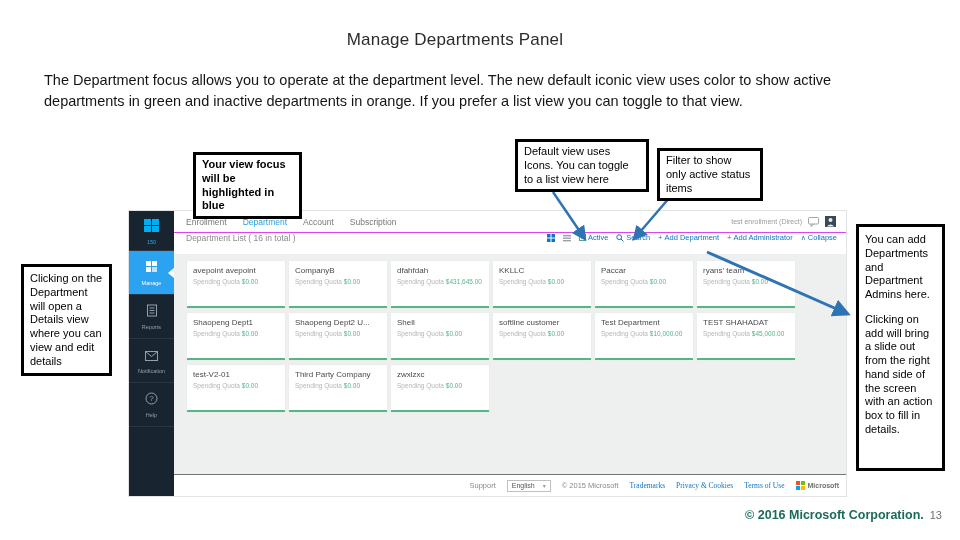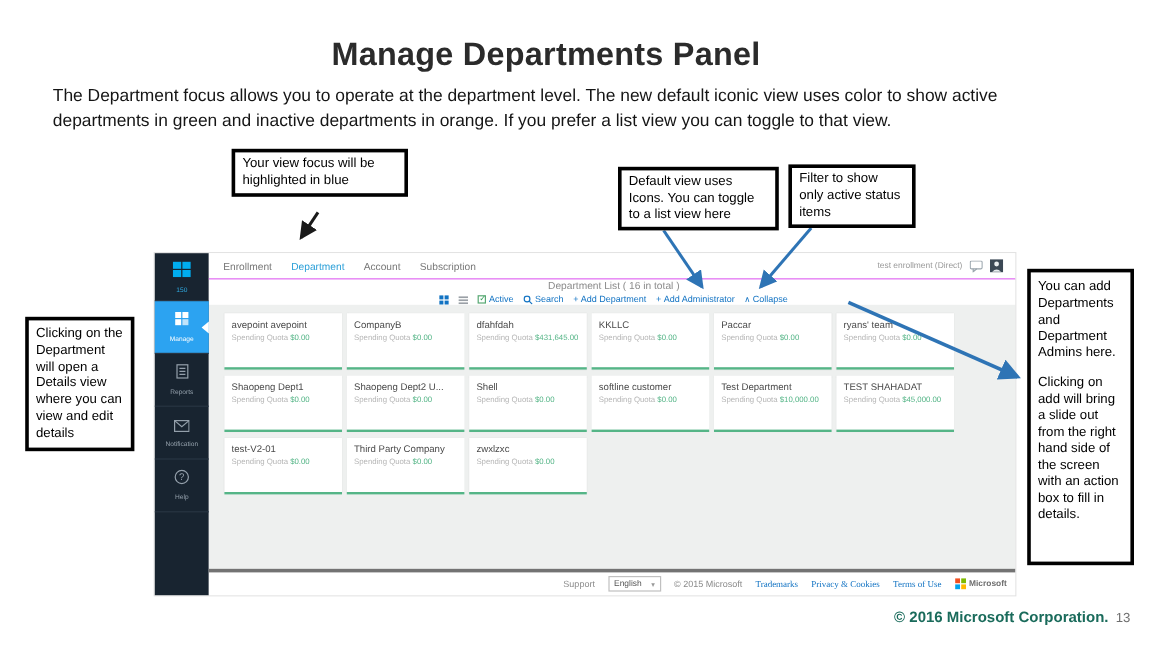--- a/index.html
+++ b/index.html
@@ -1,29 +1,29 @@
 <!DOCTYPE html>
 <html><head>
 <meta charset="utf-8">
 <style>
   * { box-sizing: border-box; margin: 0; padding: 0; }
   html,body { width:960px; height:540px; background:#fff; overflow:hidden;
     font-family:"Liberation Sans", sans-serif; }
   .slide { position:relative; width:960px; height:540px; background:#fff; }
 
   .title { position:absolute; top:30px; left:0; width:910px; text-align:center;
-    font-size:27px; font-weight:700; color:#2b2b2b; letter-spacing:.2px; }
+    font-size:17px; font-weight:400; color:#2b2b2b; letter-spacing:.2px; }
   .intro { position:absolute; top:70px; left:44px; width:800px; font-size:14.5px;
     line-height:1.42; color:#151515; }
 
   .callout { position:absolute; background:#fff; border:3px solid #000;
     font-size:11px; line-height:1.25; color:#000; padding:3px 6px; z-index:5; }
-  .co-viewfocus { left:193px; top:124px; width:147px; }
+  .co-viewfocus { left:193px; top:152px; width:109px;font-weight:bold; }
   .co-defaultview { left:515px; top:139px; width:134px; }
-  .co-filter { left:657px; top:137px; width:106px; }
+  .co-filter { left:657px; top:148px; width:106px; }
   .co-details { left:21px; top:264px; width:91px; padding:5px 6px; }
   .co-add { left:856px; top:224px; width:89px; height:247px; padding:6px 6px; }
   .co-add p + p { margin-top:11px; }
 
   .overlay { position:absolute; left:0; top:0; width:960px; height:540px;
     z-index:4; pointer-events:none; }
 
   
   .shot { position:absolute; left:128px; top:210px; width:719px; height:287px;
     display:flex; border:1px solid #e3e3e3; background:#fff; z-index:1; }
@@ -41,38 +41,38 @@
     border-right:6px solid #fff; }
 
   .main { flex:1; display:flex; flex-direction:column; min-width:0; }
   .topbar { height:22px; background:#fff; border-bottom:1px solid #d946ef;
     display:flex; align-items:center; padding:0 10px 0 12px; gap:16px; }
   .nav-item { font-size:8.5px; color:#777; }
   .nav-item.active { color:#2a9fd8; }
   .top-right { margin-left:auto; display:flex; align-items:center; gap:6px; }
   .account { font-size:7px; color:#9a9a9a; }
 
-  .headrow { height:21px; background:#fff; display:flex; align-items:center;
-    justify-content:space-between; padding:0 9px 0 12px;flex-direction:column; }
+  .headrow { height:21px; background:#fff; display:flex; align-items:flex-start;
+    justify-content:space-between; padding:0 9px 0 12px; }
   .list-title { font-size:8.5px; color:#8a8a8a; }
   .toolbar { display:flex; align-items:center; gap:8px; }
   .tool { display:flex; align-items:center; gap:2px; font-size:7.5px; color:#1273c3; }
   .checkbox { width:7px; height:7px; border:1px solid #57a873; background:#fff;
     font-size:7px; line-height:5px; color:#3da05f; text-align:center; }
   .chev { font-size:7px; color:#1273c3; }
 
   .cards { flex:1; background:#eef0ef; padding:7px 0 0 13px;
     display:flex; flex-wrap:wrap; align-content:flex-start; }
   .card { width:98px; height:47px; background:#fff; margin:0 4px 5px 0;
     border-bottom:2px solid #55b587; padding:5px 6px; box-shadow:0 0 1px rgba(0,0,0,.08); }
   .card .dname { font-size:8px; color:#4a4a4a; white-space:nowrap; overflow:hidden; }
   .card .quota { font-size:6.5px; color:#b5b5b5; margin-top:3px; white-space:nowrap; }
   .card .quota .amt { color:#55b587; }
 
-  .shotfooter { height:22px; background:#fff; border-top:3px solid #737373;
+  .shotfooter { height:22px; background:#fff; border-top:1px solid #737373;
     display:flex; align-items:center; justify-content:flex-end; gap:11px;
     padding-right:7px; font-size:7.5px; color:#8a8a8a; }
   .lang { border:1px solid #c0c0c0; padding:1.5px 4px; font-size:7px; color:#555;
     display:flex; align-items:center; gap:8px; background:#fff; }
   .lang .caret { color:#999; font-size:6px; }
   .flink { color:#1273c3; }
   .msbrand { display:flex; align-items:center; gap:3px; }
   .mslogo { display:grid; grid-template-columns:4px 4px; grid-template-rows:4px 4px; gap:1px; }
   .mslogo span:nth-child(1){ background:#f25022; } .mslogo span:nth-child(2){ background:#7fba00; }
   .mslogo span:nth-child(3){ background:#00a4ef; } .mslogo span:nth-child(4){ background:#ffb900; }

